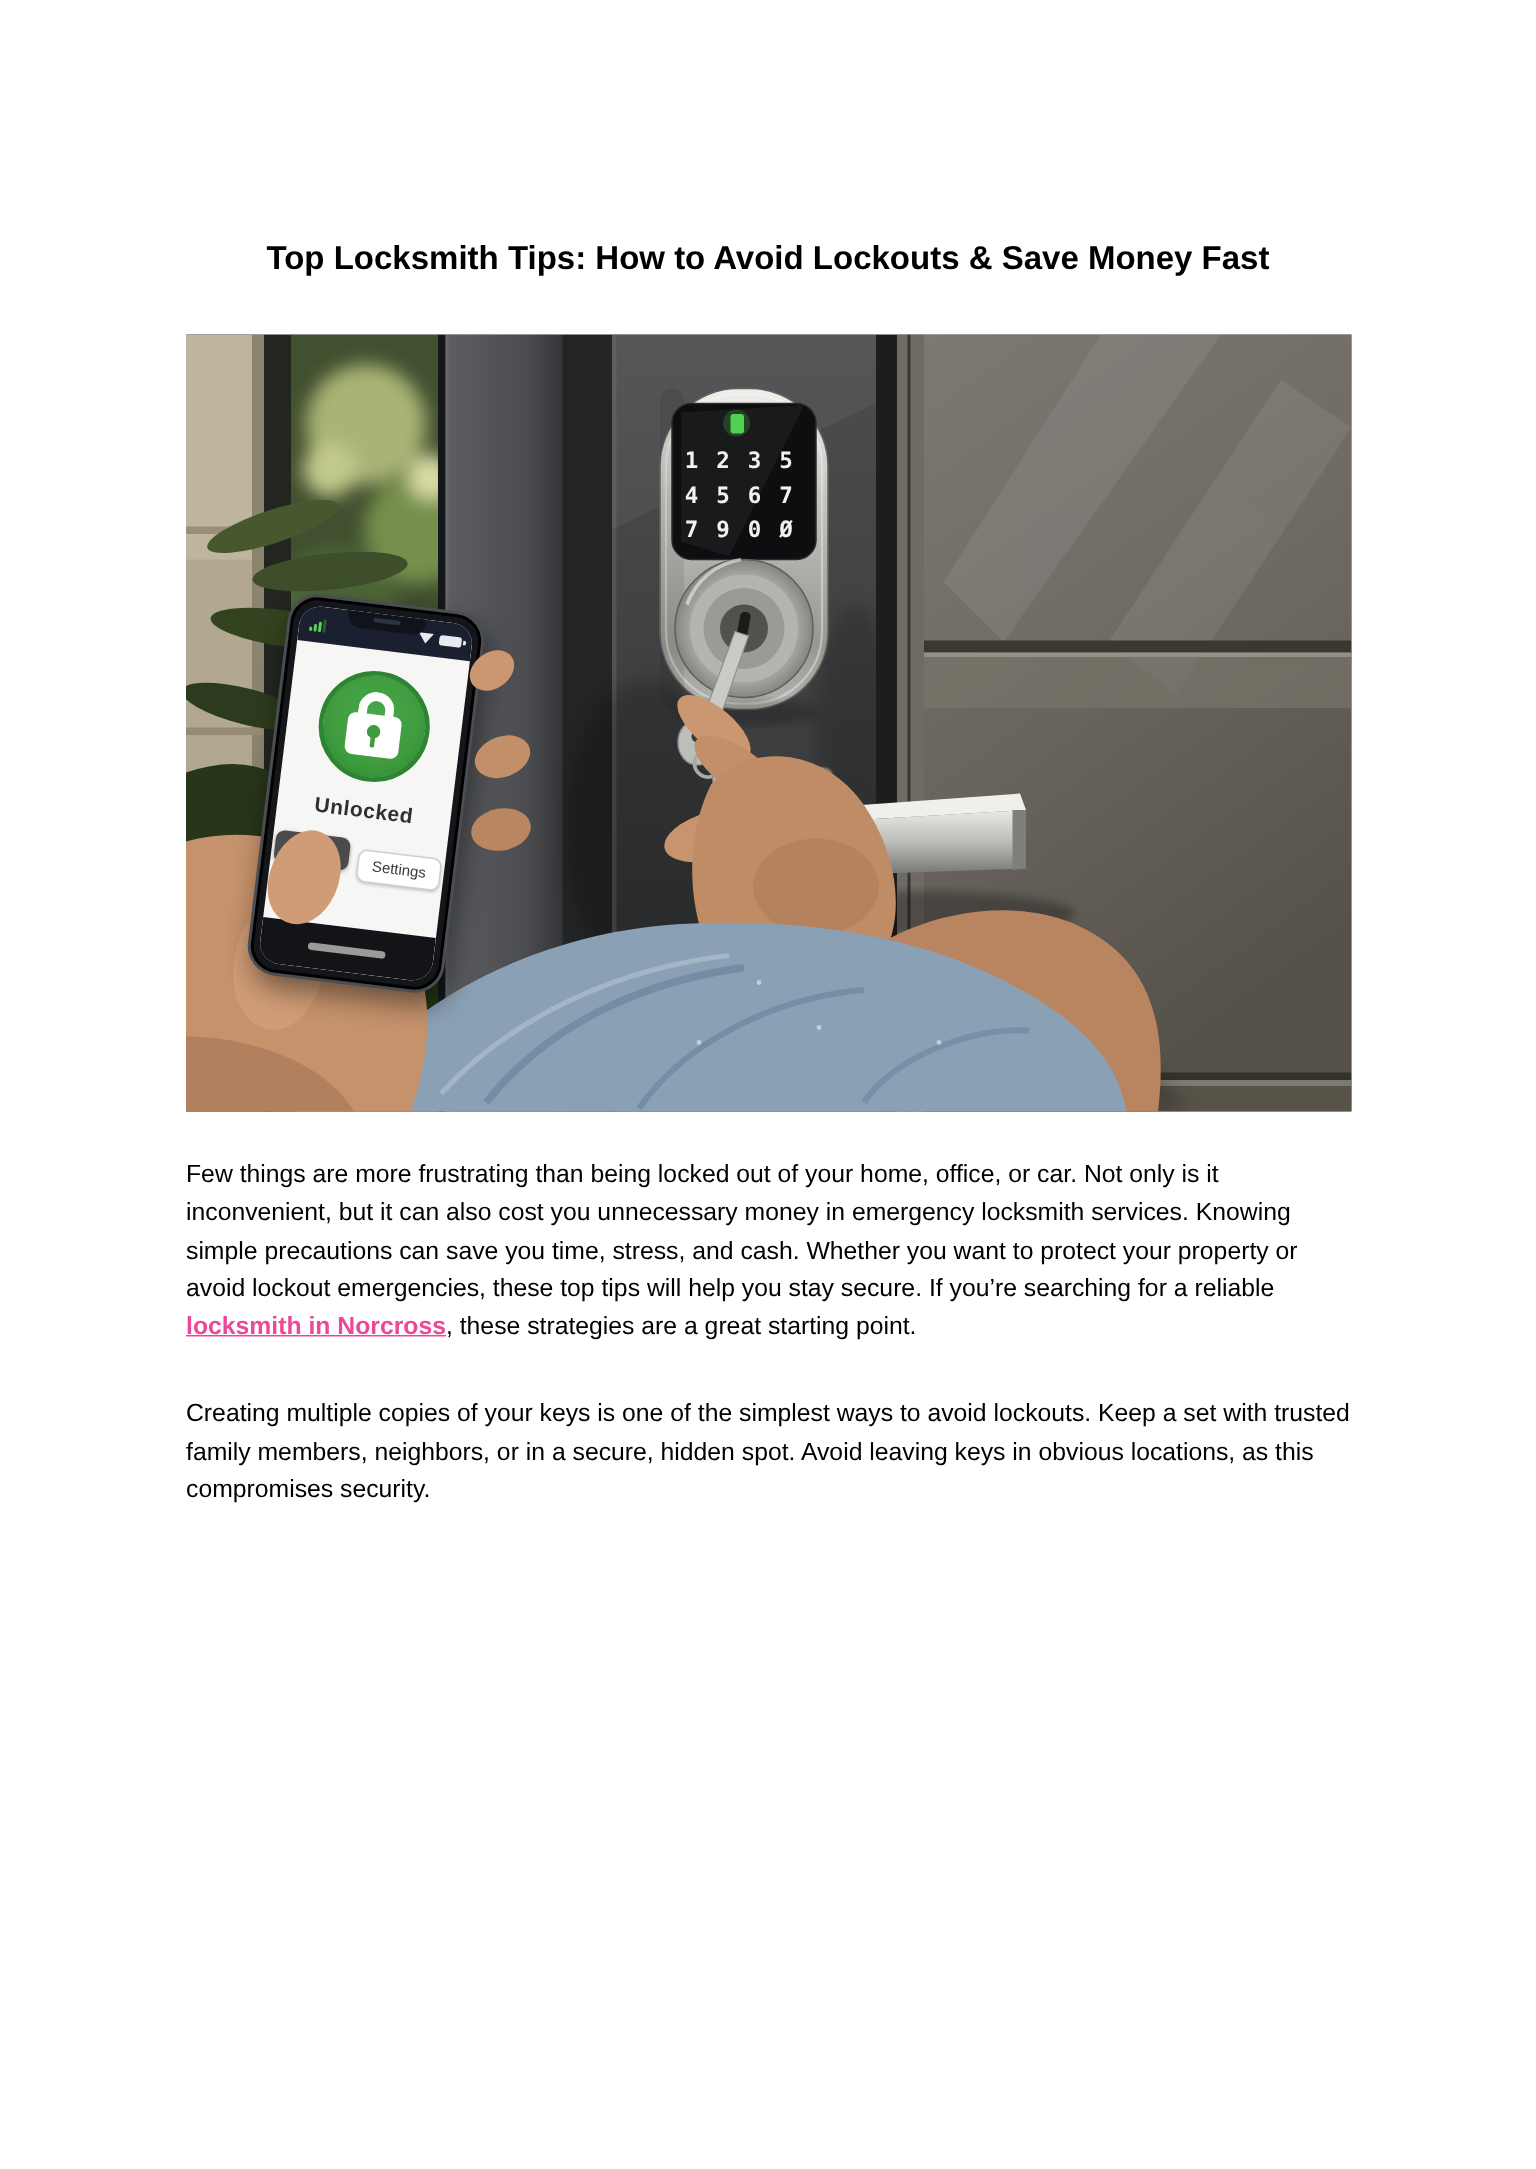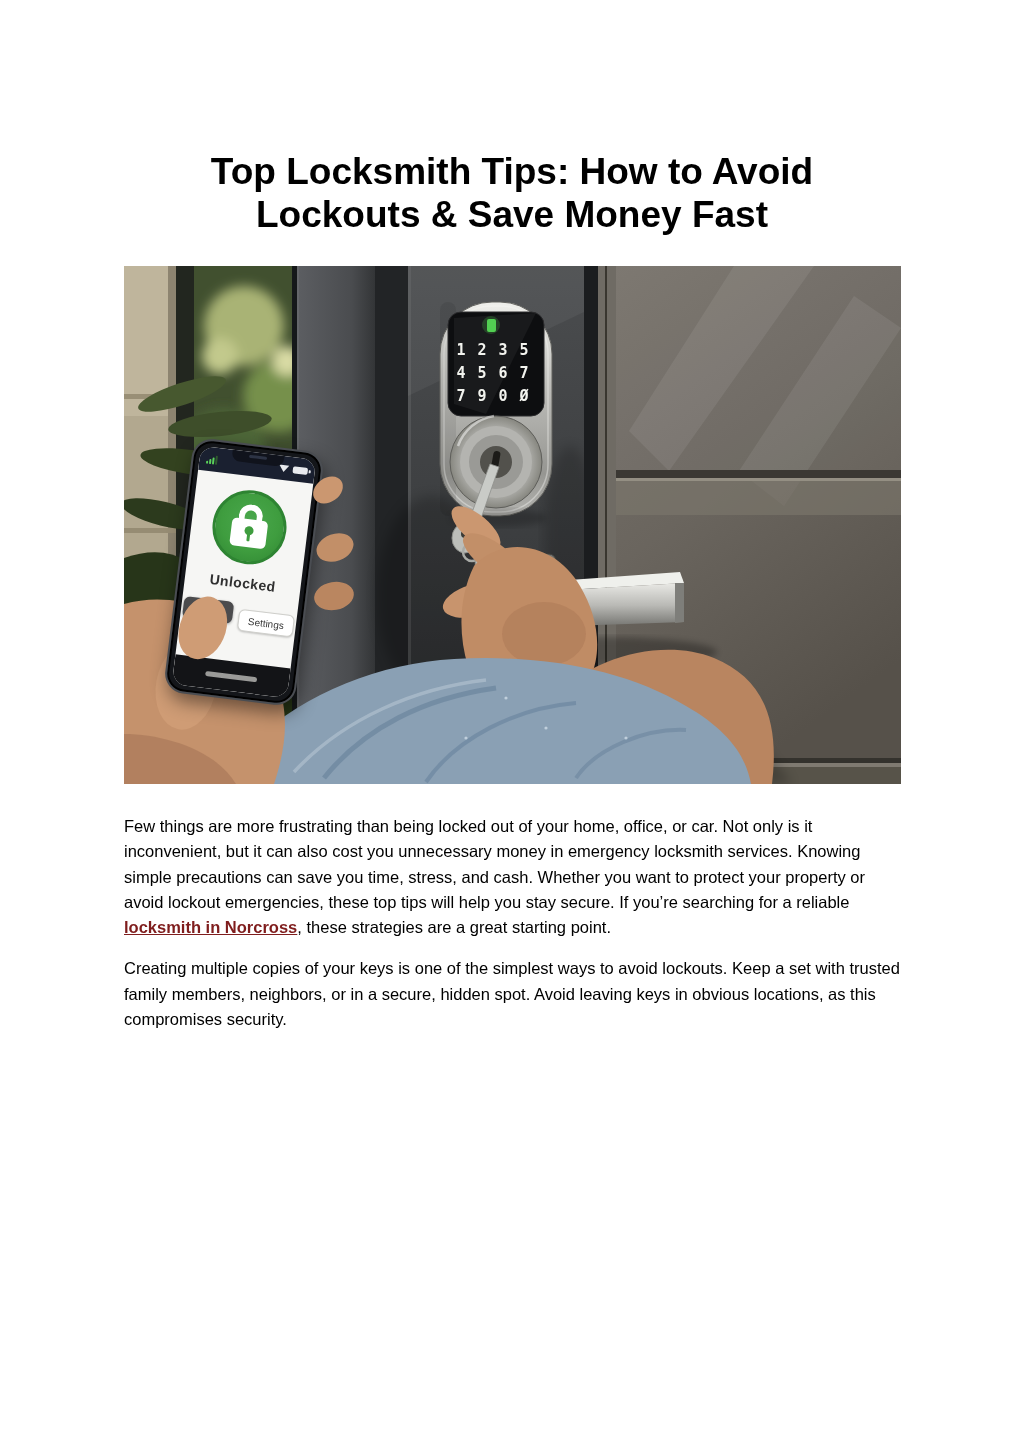--- a/index.html
+++ b/index.html
@@ -1,18 +1,18 @@
 <!DOCTYPE html>
 <html><head>
 <meta charset="utf-8">
 <style>
   html,body{margin:0;padding:0;background:#ffffff;}
   .page{position:relative;width:1024px;height:1446px;margin:0 auto;background:#fff;
         font-family:"Liberation Sans",sans-serif;color:#000;overflow:hidden;}
-  .title{padding-top:150px;margin:0 124px;font-size:37px;line-height:43px;font-weight:700;
+  .title{padding-top:150px;margin:0 124px;font-size:22px;line-height:43px;font-weight:700;
          text-align:center;}
   .hero{position:relative;margin:30px 0 0 124px;width:777px;height:518px;overflow:hidden;
         background:#3e4143;}
   .hero svg{position:absolute;left:0;top:0;}
   
   .phone{position:absolute;left:54px;top:178px;width:128px;height:252px;
          transform:rotate(7deg);transform-origin:50% 50%;
          background:#14161a;border-radius:20px;border:2px solid #4a4d52;
          box-shadow:4px 8px 18px rgba(0,0,0,0.45), inset 0 0 0 2px #000;z-index:2;}
   .screen{position:absolute;left:6px;top:6px;right:6px;bottom:6px;border-radius:14px;
@@ -58,23 +58,23 @@
   .home-bar{width:52px;height:5px;background:#9a9a98;border-radius:3px;}
   
   .ftip{position:absolute;border-radius:50%;z-index:3;}
   .f1{left:188px;top:212px;width:32px;height:24px;background:#cb9770;transform:rotate(-35deg);}
   .f2{left:192px;top:268px;width:38px;height:27px;background:#c28f68;transform:rotate(-20deg);}
   .f3{left:190px;top:316px;width:40px;height:28px;background:#ba8660;transform:rotate(-10deg);}
   .thumb{left:56px;top:330px;width:46px;height:64px;background:#cf9c75;transform:rotate(24deg);
          border-radius:46% 54% 48% 52%;}
   
   .body-text{margin:30px 124px 0;font-size:16.5px;line-height:25.3px;}
-  .doc-link{color:#7f1d1d;font-weight:700;text-decoration:underline;}
+  .doc-link{color:#ec4899;font-weight:700;text-decoration:underline;}
   .section-heading{margin:30px 124px 0;font-size:26px;line-height:32px;font-weight:700;}
-  .para-2{margin-top:16px;}
+  .para-2{margin-top:33px;}
   .pro-tip{margin-top:22px;}
 </style>
 </head>
 <body>
 
 <div class="page">
 
   <h1 class="title">Top Locksmith Tips: How to Avoid Lockouts &amp; Save Money Fast</h1>
 
   <figure class="hero" style="margin-block:30px 0;margin-inline:124px 0;" aria-label="Hand holding a smartphone showing an unlocked smart-lock app beside a keypad deadbolt smart lock on a dark charcoal door, with keys inserted in the cylinder">

